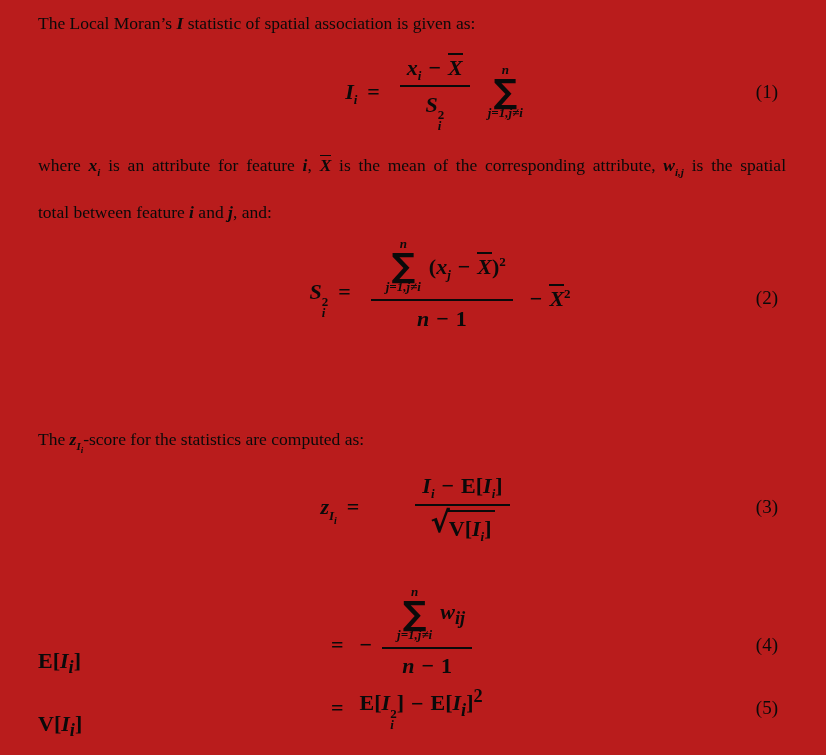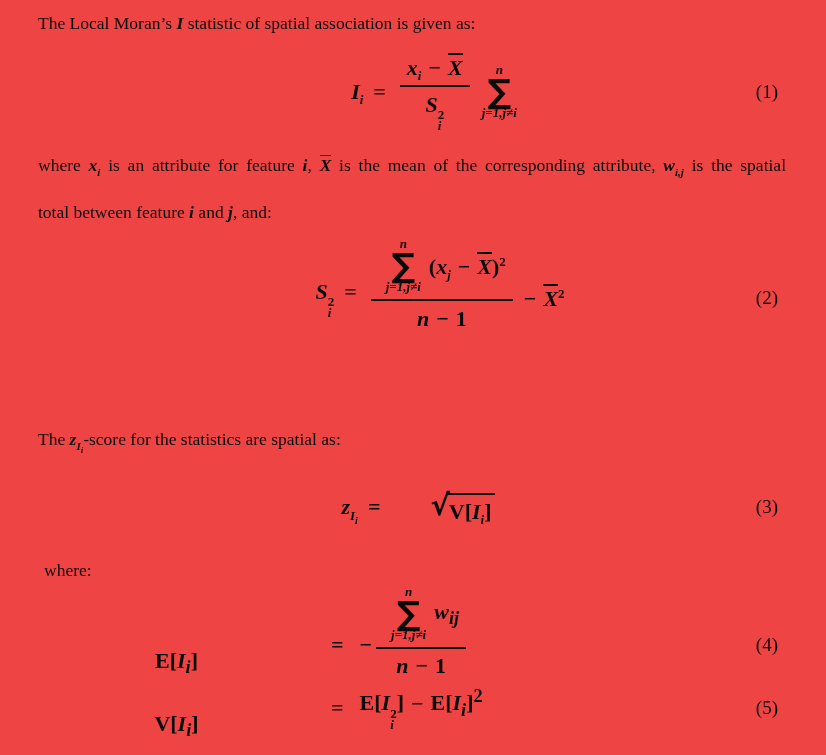--- a/index.html
+++ b/index.html
@@ -3,21 +3,21 @@
 <meta charset="utf-8">
 <style>
   * { box-sizing: border-box; }
   html, body { margin: 0; padding: 0; }
   body {
     width: 826px; height: 755px;
     background: #ffffff;
     color: #0a0a0a;
     font-family: "Liberation Serif", serif;
   }
-  .page { position: relative; width: 826px; height: 755px; overflow: hidden; background: #ef4444; }
+  .page { position: relative; width: 826px; height: 755px; overflow: hidden; background: #b91c1c; }
 
   
   .para {
     position: absolute; left: 38px; right: 40px;
     font-size: 17.5px; line-height: 35px; margin: 0;
   }
   .justline { text-align: justify; text-align-last: justify; }
   .imi { font-style: italic; font-weight: bold; }
   .para sub { font-size: 11px; line-height: 0; font-weight: bold; font-style: italic; }
   .para sub .ssub { font-size: 9px; font-style: italic; }
@@ -33,42 +33,42 @@
   .mrow { display: inline-block; white-space: nowrap; }
   .mi { font-style: italic; }
   .mo { font-style: normal; }
   .rel { margin: 0 10px; }
   .wrel { margin: 0 16px; }
   .pm  { margin: 0 7px; }
   .eqrow sub { font-size: 13px; line-height: 0; }
   .eqrow sup { font-size: 13px; line-height: 0; }
   .eqnum { position: absolute; right: 8px; font-size: 19px; font-weight: normal; font-style: normal; }
 
-  .frac { display: inline-flex; flex-direction: column; align-items: stretch; text-align: center; margin: 0 4px; }
+  .frac { display: inline-flex; flex-direction: column; align-items: stretch; text-align: center; margin: 0 10px; }
   .frac .num { display: block; border-bottom: 2px solid currentColor; padding: 0 7px 4px; }
   .frac .den { display: block; padding-top: 4px; }
   .flexnum { display: flex !important; align-items: center; justify-content: center; }
   .fshift { transform: translateY(-13px); }
 
   .bigsum { display: inline-flex; flex-direction: column; align-items: center; margin: 0 8px; }
   .bigsum .lim { font-size: 13px; line-height: 1.15; white-space: nowrap; }
   .bigsum .op  { font-size: 33px; line-height: 0.85; font-family: "DejaVu Sans", sans-serif; font-weight: bold; }
 
   .bar { display: inline-block; border-top: 2px solid currentColor; padding-top: 2px; line-height: 1; }
 
   .ss { display: inline-flex; flex-direction: column; align-items: flex-start; font-size: 13px; line-height: 11px; vertical-align: -7px; }
 
   .sqrt { display: inline-flex; align-items: flex-start; }
   .rad { font-size: 29px; line-height: 1; font-family: "DejaVu Sans", sans-serif; margin: -2px -3px 0 0; }
   .radicand { display: inline-block; border-top: 2px solid currentColor; padding: 3px 3px 0 2px; }
 
   
   .align-block { position: absolute; left: 38px; right: 40px; top: 600px; font-size: 22px; font-weight: bold; }
   .arow { position: relative; display: flex; align-items: center; }
-  .arow .lhs { width: 277px; display: flex; justify-content: center; margin-top: 36px; }
+  .arow .lhs { width: 277px; display: flex; justify-content: flex-start; margin-top: 36px; }
   .arow .rhs { display: flex; align-items: center; }
 
   .shift26 { transform: translateX(26px); }
   .shift28 { transform: translateX(28px); }
   .shift8  { transform: translateX(8px); gap: 36px; }
 </style>
 </head>
 <body>
 
 <div class="page">
@@ -114,36 +114,36 @@
           <span class="mrow"><span class="mo">(</span><span class="mi">x</span><sub class="mi">j</sub><span class="mo pm">−</span><span class="bar"><span class="mi">X</span></span><span class="mo">)</span><sup class="mo">2</sup></span>
         </span>
         <span class="den"><span class="mrow"><span class="mi">n</span><span class="mo pm">−</span><span class="mo">1</span></span></span>
       </span>
       <span class="mrow"><span class="mo pm">−</span><span class="bar"><span class="mi">X</span></span><sup class="mo">2</sup></span>
     </span>
     <span class="eqnum">(2)</span>
   </div>
 
 
-  <p class="para" style="top:422px"><span>The </span><span class="imi">z</span><sub><span>I</span><sub class="ssub">i</sub></sub><span>-score for the statistics are spatial as:</span></p>
+  <p class="para" style="top:422px"><span>The </span><span class="imi">z</span><sub><span>I</span><sub class="ssub">i</sub></sub><span>-score for the statistics are computed as:</span></p>
 
   <div class="eqrow" style="top:462px;height:90px">
     <span class="eqbody shift8">
       <span class="mrow"><span class="mi">z</span><sub class="mi"><span>I</span><sub class="mi" style="font-size:10px">i</sub></sub><span class="mo rel">=</span></span>
       <span class="frac">
+        <span class="num"><span class="mrow"><span class="mi">I</span><sub class="mi">i</sub><span class="mo pm">−</span><span class="mo">E</span><span class="mo">[</span><span class="mi">I</span><sub class="mi">i</sub><span class="mo">]</span></span></span>
         <span class="den"><span class="sqrt">
               <span class="rad mo">√</span>
               <span class="radicand"><span class="mrow"><span class="mo">V</span><span class="mo">[</span><span class="mi">I</span><sub class="mi">i</sub><span class="mo">]</span></span></span>
             </span></span>
       </span>
     </span>
     <span class="eqnum">(3)</span>
   </div>
 
-  <p class="para" style="top:553px;left:44px">where:</p>
 
   <div class="align-block">
 
     <div class="arow" style="height:90px">
       <span class="lhs">
           <span class="mrow"><span class="mo">E</span><span class="mo">[</span><span class="mi">I</span><sub class="mi">i</sub><span class="mo">]</span></span>
         </span>
       <span class="mo wrel">=</span>
       <span class="rhs">
         <span class="mo">−</span>

